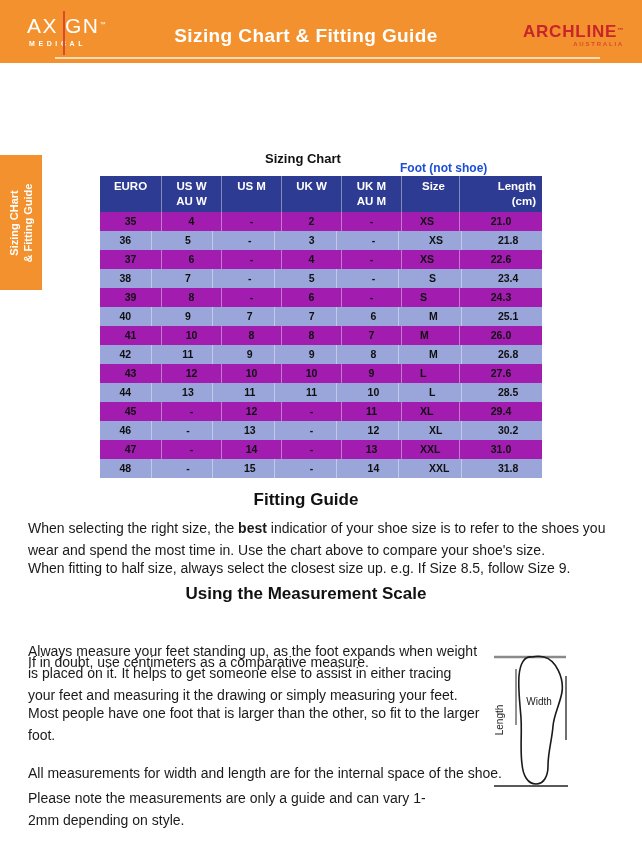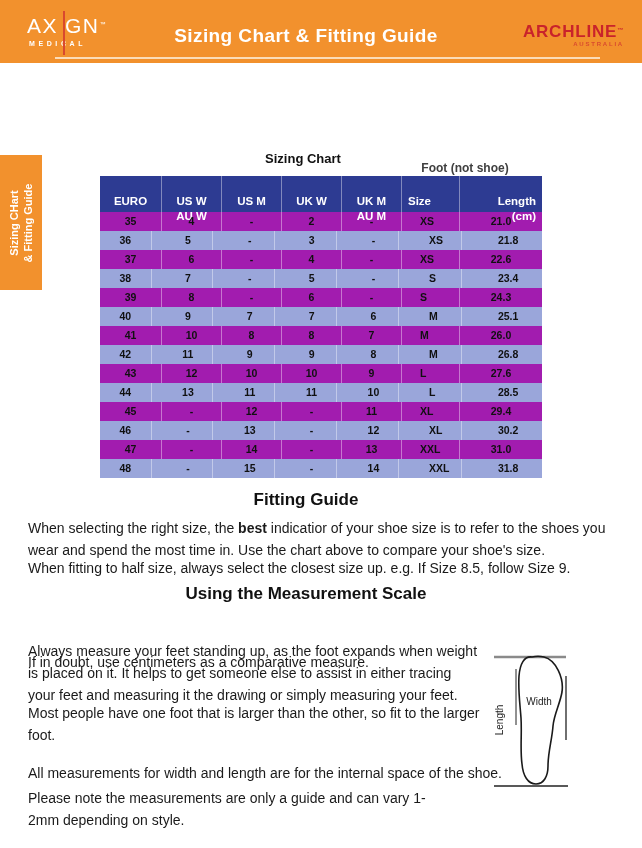--- a/index.html
+++ b/index.html
@@ -25,32 +25,32 @@
   .archline-name { font-size:17px; font-weight:bold; letter-spacing:0.8px; line-height:18px; white-space:nowrap; }
   .archline-tm { font-size:6px; vertical-align:top; position:relative; top:-2px; }
   .archline-sub { font-size:6px; font-weight:bold; letter-spacing:1.8px; color:#D94A2E; margin-top:0px; }
 
   
   .side-tab { position:absolute; left:0; top:155px; width:42px; height:135px; background:#F2912D; }
   .side-tab-text { position:absolute; left:-46.5px; top:46.5px; width:135px; height:42px; transform:rotate(-90deg); color:#fff; font-weight:bold; font-size:11px; line-height:14px; text-align:center; padding-top:6px; }
 
   
   .chart-title { position:absolute; top:151px; left:0; width:606px; text-align:center; font-size:13px; font-weight:bold; color:#111; }
-  .foot-label  { position:absolute; top:161px; left:400px; width:130px; text-align:center; font-size:12px; font-weight:bold; color:#404040; }
+  .foot-label  { position:absolute; top:161px; left:400px; width:130px; text-align:left; font-size:12px; font-weight:bold; color:#1d4ed8; }
 
   .sizing-table { position:absolute; left:100px; top:176px; width:442px; }
   .thead { display:flex; background:#2D3B92; height:36px; color:#ffffff; font-weight:bold; font-size:11.5px; }
   .tcell { text-align:center; border-right:1px solid rgba(255,255,255,0.4); }
-  .th { padding-top:18px; line-height:15px; }
+  .th { padding-top:3px; line-height:15px; }
   .trow { display:flex; height:19px; line-height:19px; font-size:10.5px; font-weight:bold; color:#101010; }
   .trow.dark  { background:#a21caf; }
   .trow.light { background:#9AA6DA;gap:12px; }
   .c0{width:62px}.c1{width:60px}.c2{width:60px}.c3{width:60px}.c4{width:60px}.c5{width:58px}
   .c6{width:82px; border-right:none}
-  .thead .c5 { text-align:left; padding-left:6px; }
+  .thead .c5 { text-align:center; padding-left:6px; }
   .thead .c6 { text-align:right; padding-right:6px; }
   .trow  .c5 { text-align:left; padding-left:18px; }
 
   
   .section-title { position:absolute; left:0; width:612px; text-align:center; font-size:17px; font-weight:bold; color:#111; }
   .fg-title { top:490px; }
   .ms-title { top:584px; }
   .para { position:absolute; left:28px; font-size:14px; line-height:22px; color:#1a1a1a; }
   .fg-p1 { top:517px; width:590px; }
   .fg-p2 { top:557px; width:590px; }

